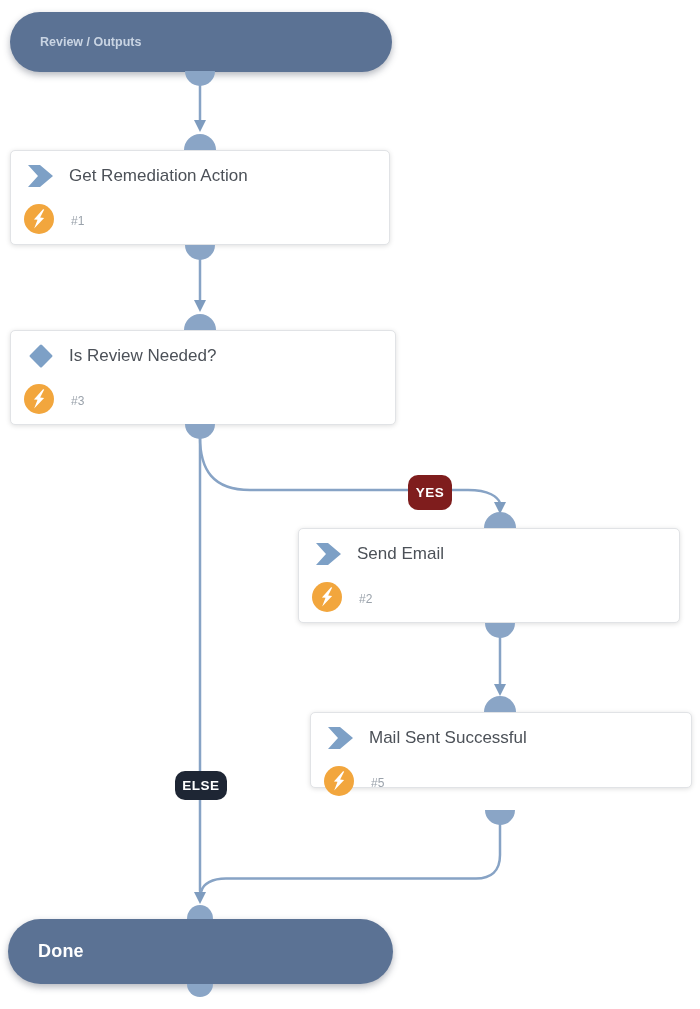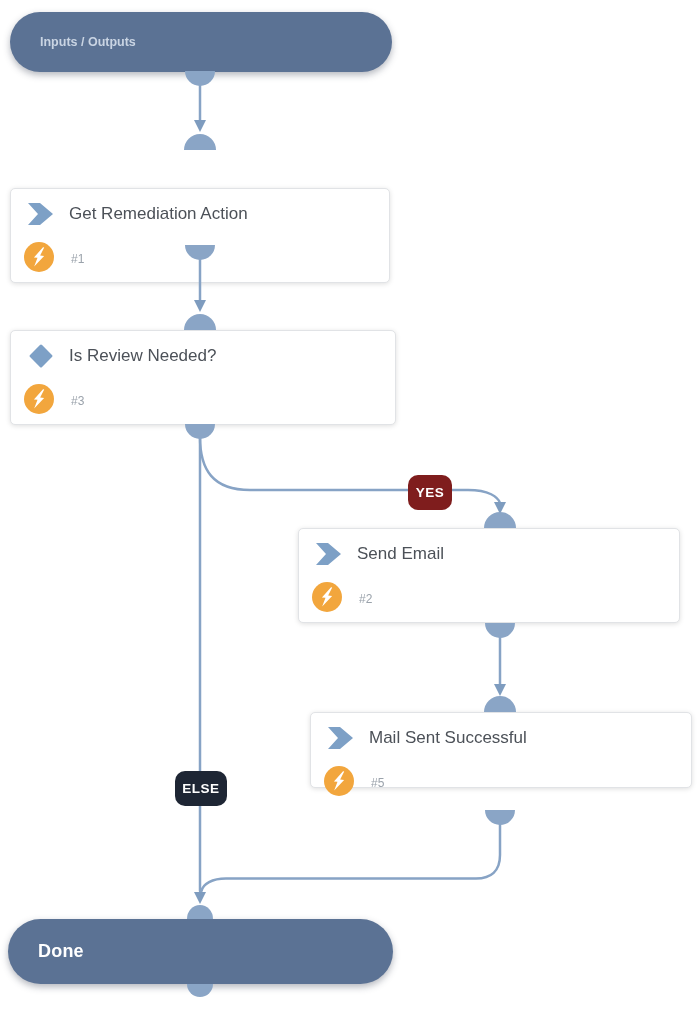--- a/index.html
+++ b/index.html
@@ -19,39 +19,39 @@
   .pill-start{left:10px;top:12px;width:382px;height:60px;padding:0 24px 0 30px;justify-content:space-between;border-radius:30px;}
   .pill-end{left:8px;top:919px;width:385px;height:65px;padding-left:30px;}
   .pill-title{font-size:18px;font-weight:700;letter-spacing:0.2px;}
   .pill-link{font-size:12.5px;font-weight:700;color:#c9d4e3;cursor:pointer;}
 
   
   .card{
     position:absolute;z-index:1;background:#ffffff;border:1px solid #e1e3e6;border-radius:5px;
     box-shadow:0 1px 5px rgba(0,0,0,0.13);box-sizing:border-box;
   }
-  .card-1{left:10px;top:150px;width:380px;height:95px;margin-top:38px;}
+  .card-1{left:10px;top:150px;width:380px;height:95px;}
   .card-2{left:10px;top:330px;width:386px;height:95px;}
   .card-3{left:298px;top:528px;width:382px;height:95px;}
   .card-4{left:310px;top:712px;width:382px;height:76px;}
   .task-icon{position:absolute;left:17px;top:13px;width:26px;height:24px;}
   .task-title{position:absolute;left:58px;top:15px;font-size:17px;color:#4c5158;white-space:nowrap;}
   .task-badge{
     position:absolute;left:13px;top:53px;width:30px;height:30px;border-radius:50%;
     background:#f2a63d;display:flex;align-items:center;justify-content:center;
   }
   .task-id{position:absolute;left:60px;top:63px;font-size:12px;color:#9aa2ab;}
 
   
   .branch{
     position:absolute;z-index:3;display:flex;align-items:center;justify-content:center;
     color:#fff;font-weight:700;font-size:13.5px;border-radius:10px;cursor:pointer;letter-spacing:0.5px;
   }
   .branch-yes{left:408px;top:475px;width:44px;height:35px;background:#7f1d1d;}
-  .branch-else{left:175px;top:771px;width:52px;height:35px;background:#1e2634;}
+  .branch-else{left:175px;top:771px;width:52px;height:29px;background:#1e2634;}
 </style>
 </head>
 <body>
 
 <div class="canvas">
 
   <svg class="wires" width="700" height="1009" viewBox="0 0 700 1009">
     <g stroke="#87a3c5" stroke-width="2.5" fill="none" stroke-linecap="round">
       <path d="M200,84 V120"></path>
       <path d="M200,258 V300"></path>
@@ -77,21 +77,21 @@
       <path d="M484,528 A16,16 0 0 1 516,528 Z"></path>
       <path d="M485,623 A15,15 0 0 0 515,623 Z"></path>
       <path d="M484,712 A16,16 0 0 1 516,712 Z"></path>
       <path d="M485,810 A15,15 0 0 0 515,810 Z"></path>
       <path d="M187,919 A13,14 0 0 1 213,919 Z"></path>
       <path d="M187,984 A13,13 0 0 0 213,984 Z"></path>
     </g>
   </svg>
 
   <div class="pill pill-start">
-    <span class="pill-link">Inputs / Outputs</span>
+    <span class="pill-link">Review / Outputs</span>
   </div>
 
   <div class="card card-1">
     <span class="task-icon">
       <svg width="26" height="24" viewBox="0 0 26 24">
           <polygon points="0,1 12,1 25,12 12,23 0,23 10,12" fill="#7da0c6"></polygon>
         </svg>
     </span>
     <span class="task-title">Get Remediation Action</span>
     <span class="task-badge">

